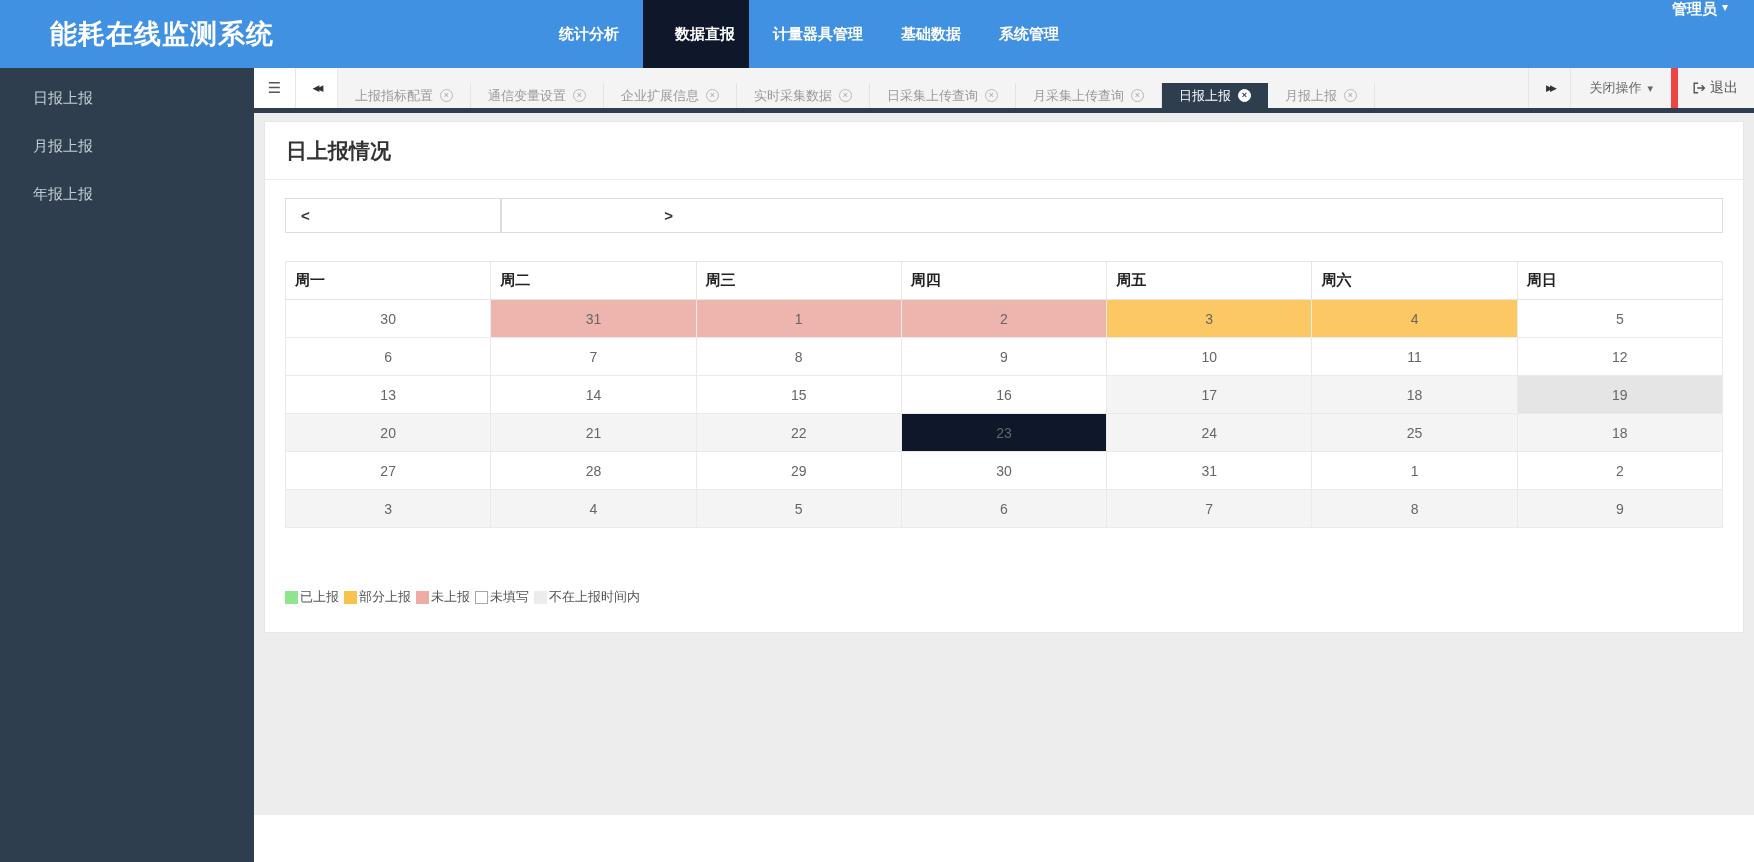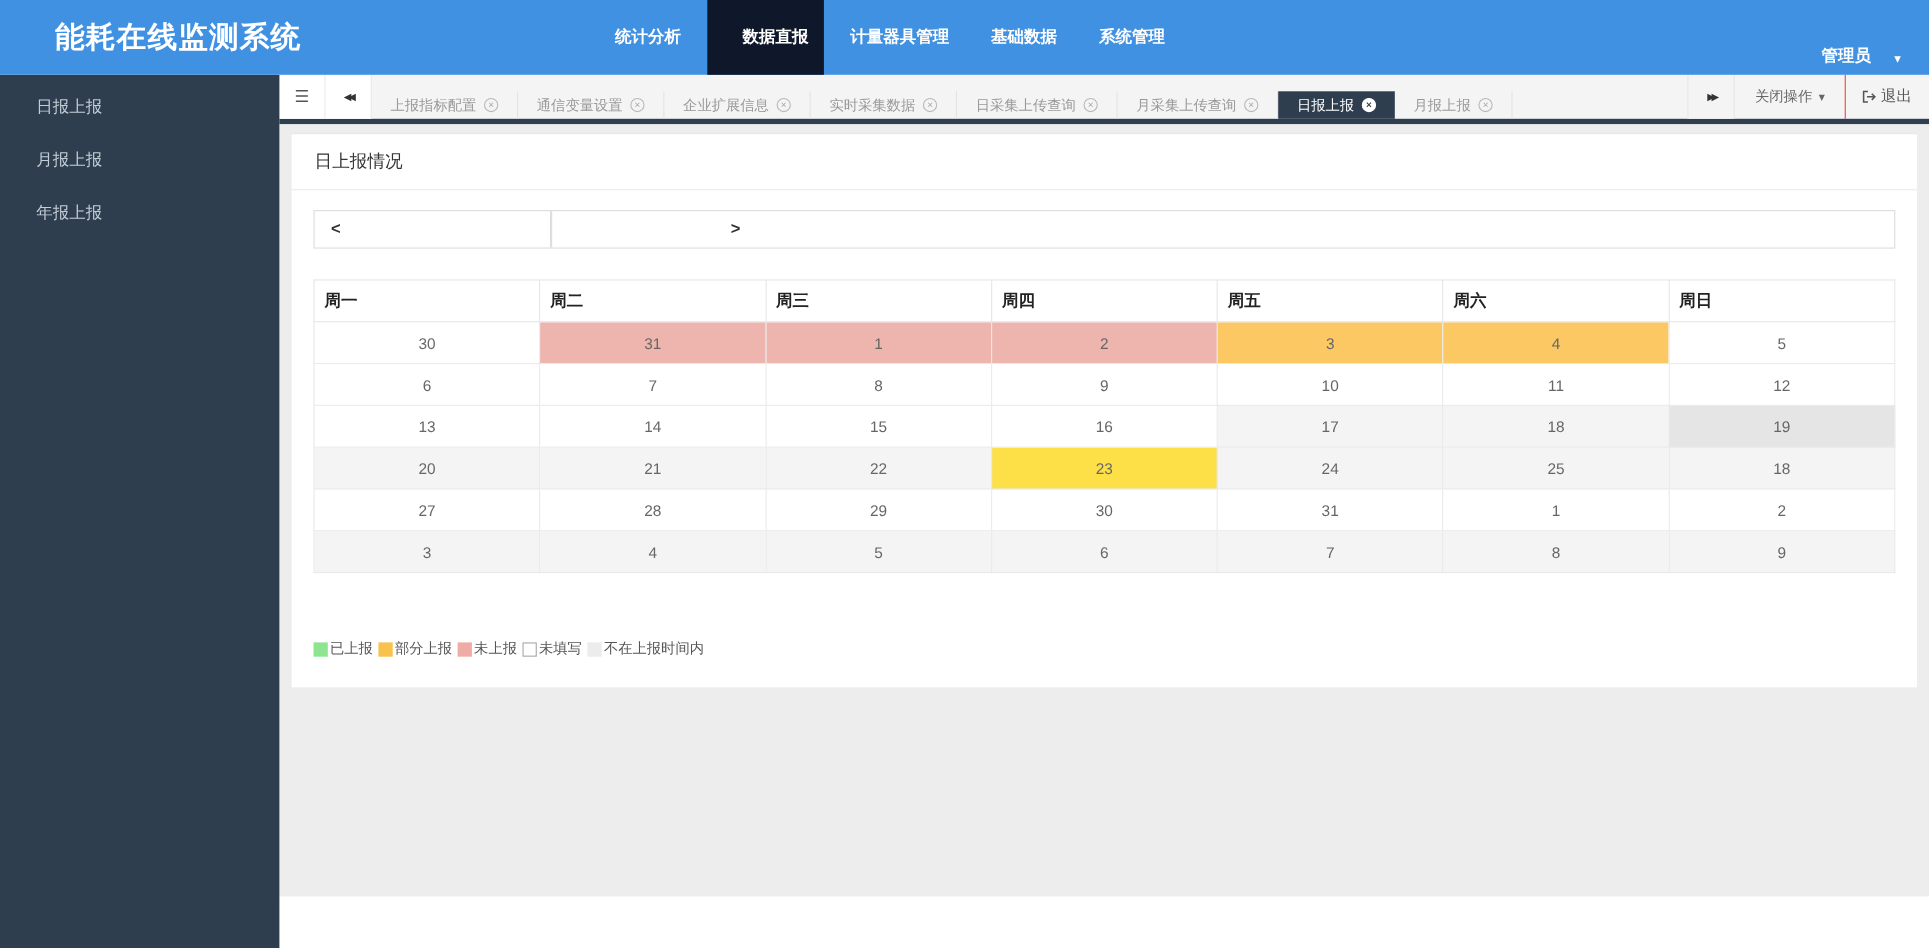--- a/index.html
+++ b/index.html
@@ -17,22 +17,22 @@
     margin-left:50px; color:#fff; font-size:27px; font-weight:bold; letter-spacing:1px;
     white-space:nowrap;
   }
   .top-nav { position:absolute; left:540px; top:0; height:60px; display:flex; }
   .nav-item {
     height:68px; line-height:68px; padding:0 14px; margin:0 5px;
     color:#fff; font-size:15px; font-weight:bold; cursor:pointer; white-space:nowrap;
   }
   .nav-item.active { background:#0f172a;padding-left:32px; }
   .user-menu {
-    position:absolute; right:26px; top:0; height:60px; display:flex; align-items:flex-end;
-    color:#fff; font-size:15px; font-weight:bold; cursor:pointer;gap:16px;
+    position:absolute; right:26px; top:0; height:60px; display:flex; align-items:flex-start;
+    color:#fff; font-size:15px; font-weight:bold; cursor:pointer;
   }
   .user-menu .caret { margin-left:5px; font-size:12px; }
   
   .sidebar {
     position:absolute; top:68px; left:0; width:254px; height:794px;
     background:#2e3e4f; z-index:4;
   }
   .side-item {
     height:48px; line-height:48px; padding-left:33px; color:#c4cdd6;
     font-size:15px; cursor:pointer;
@@ -70,29 +70,29 @@
   .tab.active .tab-close { background:#fff; border-color:#fff; color:#2e3e4f; font-weight:bold; }
   .tabbar-right { margin-left:auto; display:flex; align-items:stretch; }
   .tabbar-right .tab-scroll { background:#f4f4f4; border-left:1px solid #e6e6e6; border-right:none; }
   .close-ops {
     display:flex; align-items:center; gap:6px; padding:0 18px;
     color:#666; font-size:13px; cursor:pointer; border-left:1px solid #e6e6e6;
   }
   .close-ops .caret { font-size:11px; color:#666; }
   .logout {
     display:flex; align-items:center; gap:4px; padding:0 16px 0 14px;
-    color:#555; font-size:14px; cursor:pointer; border-left:1px solid #ef4444;
+    color:#555; font-size:14px; cursor:pointer; border-left:7px solid #ef4444;
   }
   
   .content { height:702px; background:#ededed; padding:8px 10px; }
   .panel {
     background:#fff; border:1px solid #e7e7e7; width:100%; min-height:498px;
   }
   .panel-title {
-    padding:15px 17px 14px 21px; font-size:16px; font-weight:normal; color:#333;
+    padding:15px 17px 14px 21px; font-size:21px; font-weight:bold; color:#333;
     border-bottom:1px solid #ececec;
   }
   .cal-wrap { padding:18px 20px 26px 20px; }
   .cal-nav {
     display:flex; border:1px solid #dcdcdc; height:35px; align-items:center;
     font-size:14px; color:#444;
   }
   .cal-prev {
     width:15%; height:100%; line-height:33px; border-right:1px solid #dcdcdc;
     padding-left:15px; font-weight:bold; font-size:15px; color:#333; cursor:pointer;
@@ -245,21 +245,21 @@
                 <td style="background: rgb(255, 255, 255);">15</td>
                 <td style="background: rgb(255, 255, 255);">16</td>
                 <td style="background: rgb(244, 244, 244);">17</td>
                 <td style="background: rgb(244, 244, 244);">18</td>
                 <td style="background: #e5e5e5; text-align: center;">19</td>
               </tr>
               <tr>
                 <td style="background: rgb(244, 244, 244);">20</td>
                 <td style="background: rgb(244, 244, 244);">21</td>
                 <td style="background: rgb(244, 244, 244);">22</td>
-                <td style="background: #fde047;">23</td>
+                <td style="background: #0f172a;">23</td>
                 <td style="background: rgb(244, 244, 244);">24</td>
                 <td style="background: rgb(244, 244, 244);">25</td>
                 <td style="background: rgb(244, 244, 244);">18</td>
               </tr>
               <tr>
                 <td style="background: rgb(255, 255, 255);">27</td>
                 <td style="background: rgb(255, 255, 255);">28</td>
                 <td style="background: rgb(255, 255, 255);">29</td>
                 <td style="background: rgb(255, 255, 255);">30</td>
                 <td style="background: rgb(255, 255, 255);">31</td>

